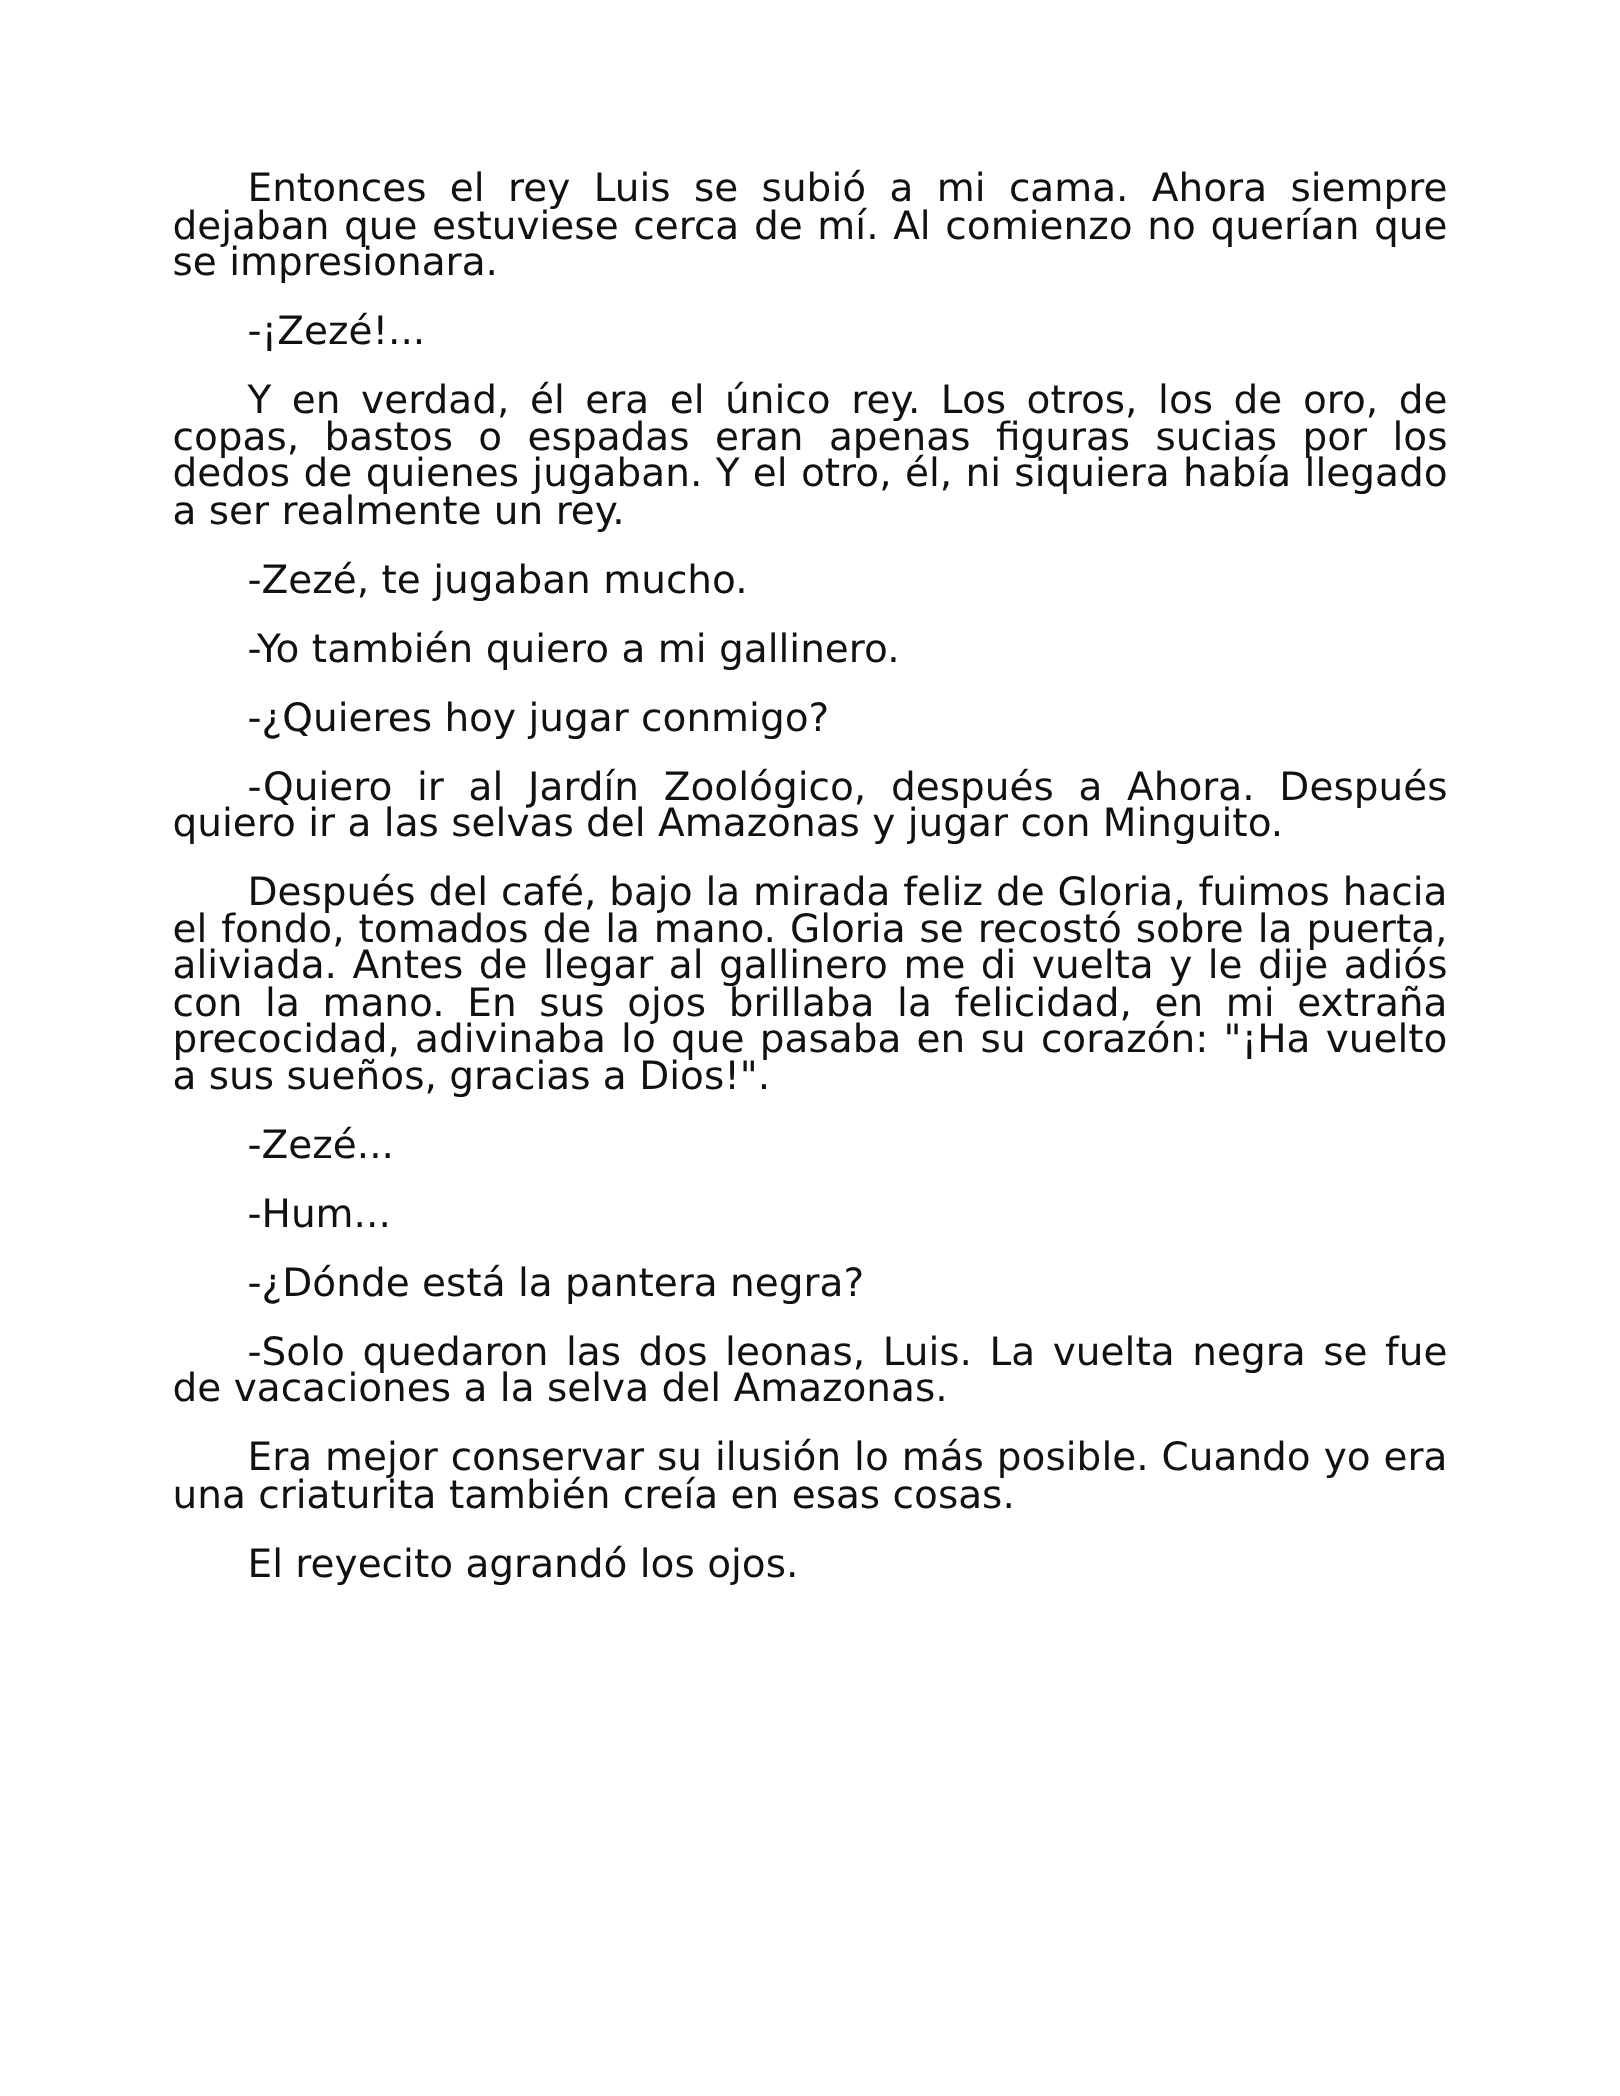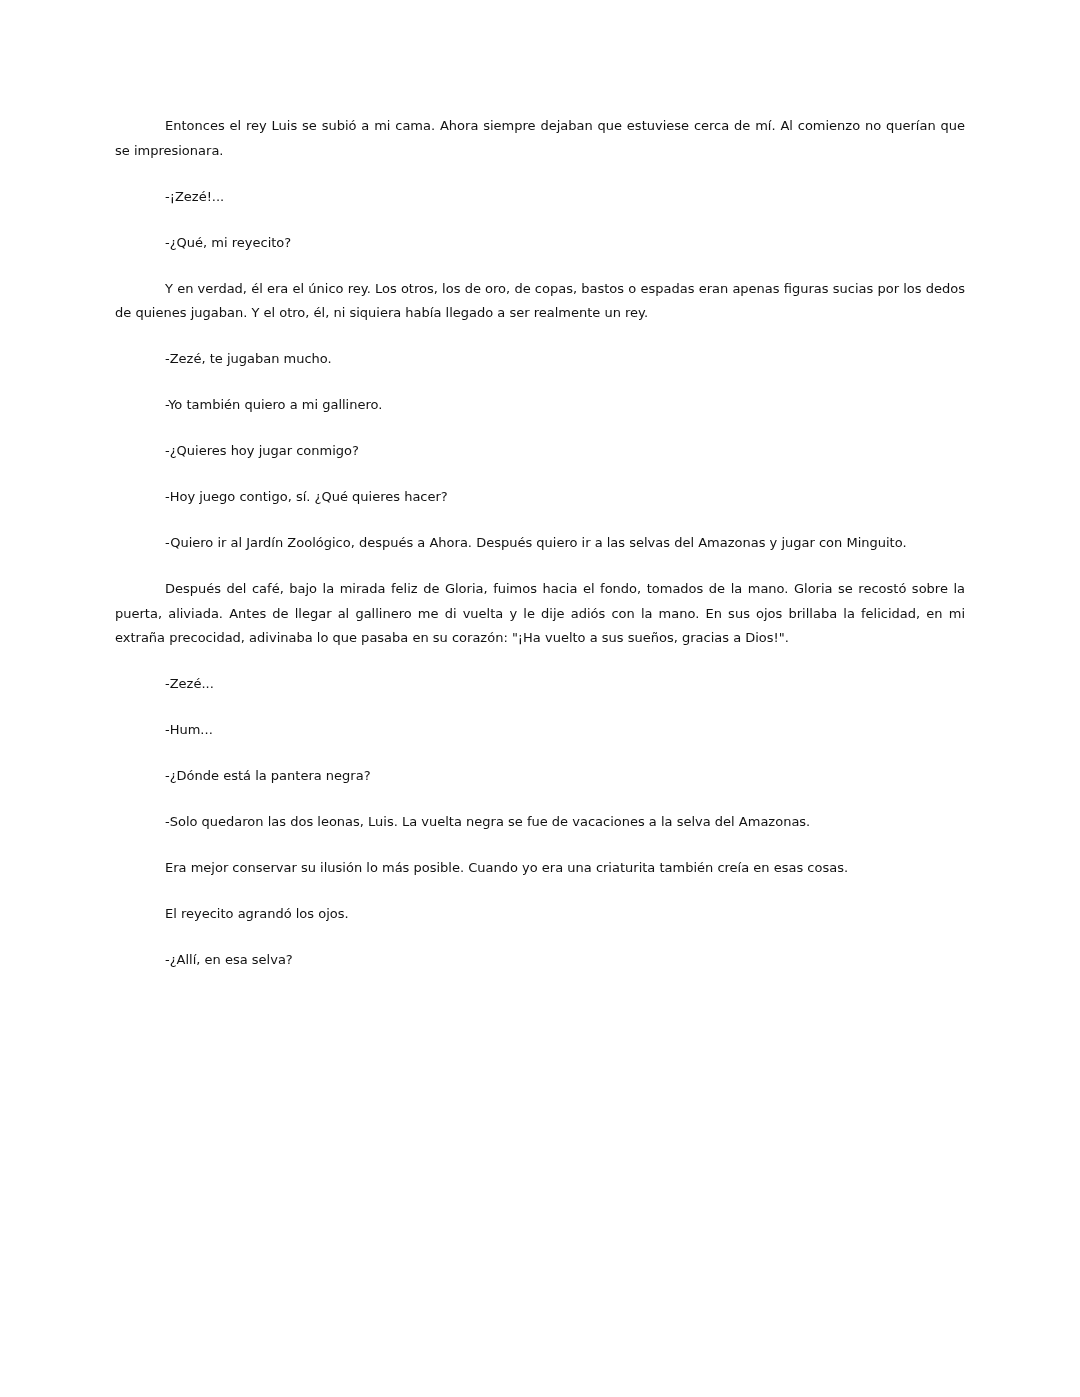--- a/index.html
+++ b/index.html
@@ -12,46 +12,43 @@
       height: 1397px;
       position: relative;
       overflow: hidden;
     }
     .page {
       position: absolute;
       left: 115px;
       top: 114px;
       width: 850px;
       font-family: "DejaVu Sans", sans-serif;
-      font-size: 13px;
+      font-size: 26px;
       line-height: 24.5px;
       color: #111111;
     }
     .para {
       margin: 0 0 21.5px 0;
       text-indent: 50px;
       text-align: justify;
       text-align-last: left;
       word-spacing: 0px;
     }
   </style>
 </head>
 <body>
 
 <div class="page">
   <p class="para">Entonces el rey Luis se subió a mi cama. Ahora siempre dejaban que estuviese cerca de mí. Al comienzo no querían que se impresionara.</p>
   <p class="para">-¡Zezé!...</p>
-  <p class="para">-¿Qué, mi reyecito?</p>
   <p class="para">Y en verdad, él era el único rey. Los otros, los de oro, de copas, bastos o espadas eran apenas figuras sucias por los dedos de quienes jugaban. Y el otro, él, ni siquiera había llegado a ser realmente un rey.</p>
   <p class="para">-Zezé, te jugaban mucho.</p>
   <p class="para">-Yo también quiero a mi gallinero.</p>
   <p class="para">-¿Quieres hoy jugar conmigo?</p>
-  <p class="para">-Hoy juego contigo, sí. ¿Qué quieres hacer?</p>
   <p class="para">-Quiero ir al Jardín Zoológico, después a Ahora. Después quiero ir a las selvas del Amazonas y jugar con Minguito.</p>
   <p class="para">Después del café, bajo la mirada feliz de Gloria, fuimos hacia el fondo, tomados de la mano. Gloria se recostó sobre la puerta, aliviada. Antes de llegar al gallinero me di vuelta y le dije adiós con la mano. En sus ojos brillaba la felicidad, en mi extraña precocidad, adivinaba lo que pasaba en su corazón: "¡Ha vuelto a sus sueños, gracias a Dios!".</p>
   <p class="para">-Zezé...</p>
   <p class="para">-Hum...</p>
   <p class="para">-¿Dónde está la pantera negra?</p>
   <p class="para">-Solo quedaron las dos leonas, Luis. La vuelta negra se fue de vacaciones a la selva del Amazonas.</p>
   <p class="para">Era mejor conservar su ilusión lo más posible. Cuando yo era una criaturita también creía en esas cosas.</p>
   <p class="para">El reyecito agrandó los ojos.</p>
-  <p class="para">-¿Allí, en esa selva?</p>
 </div>
 
 </body></html>

